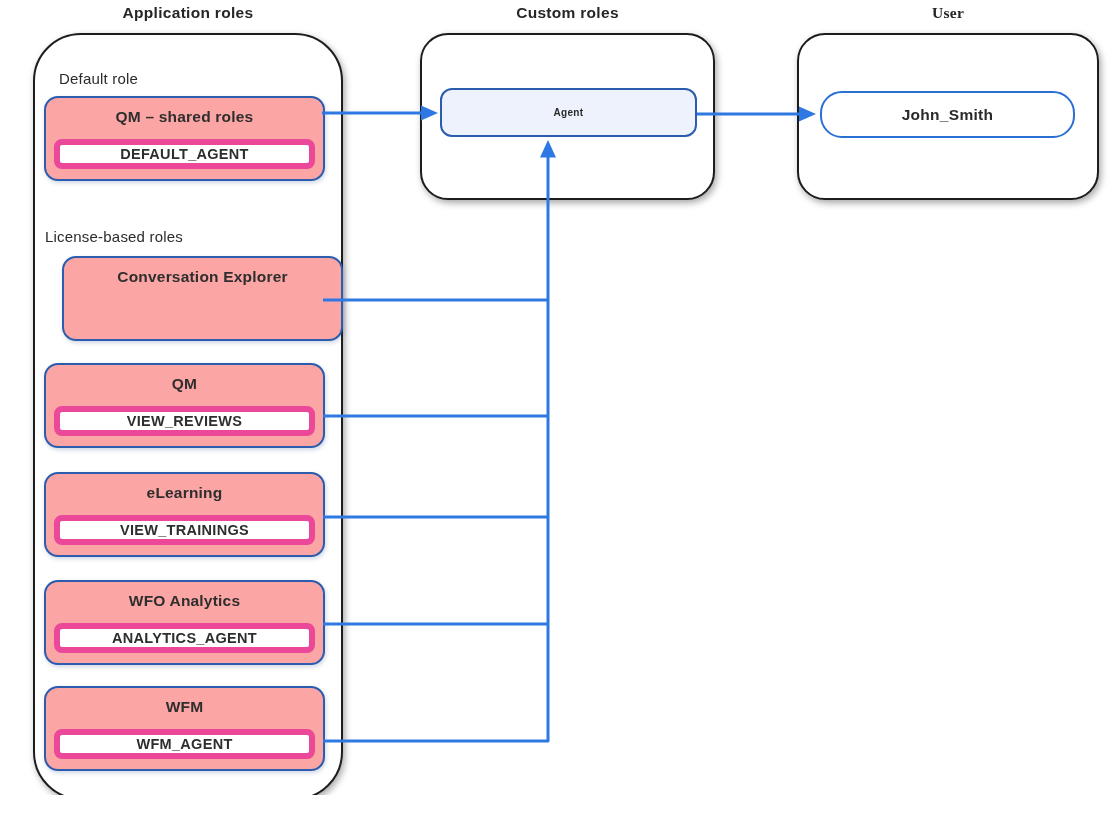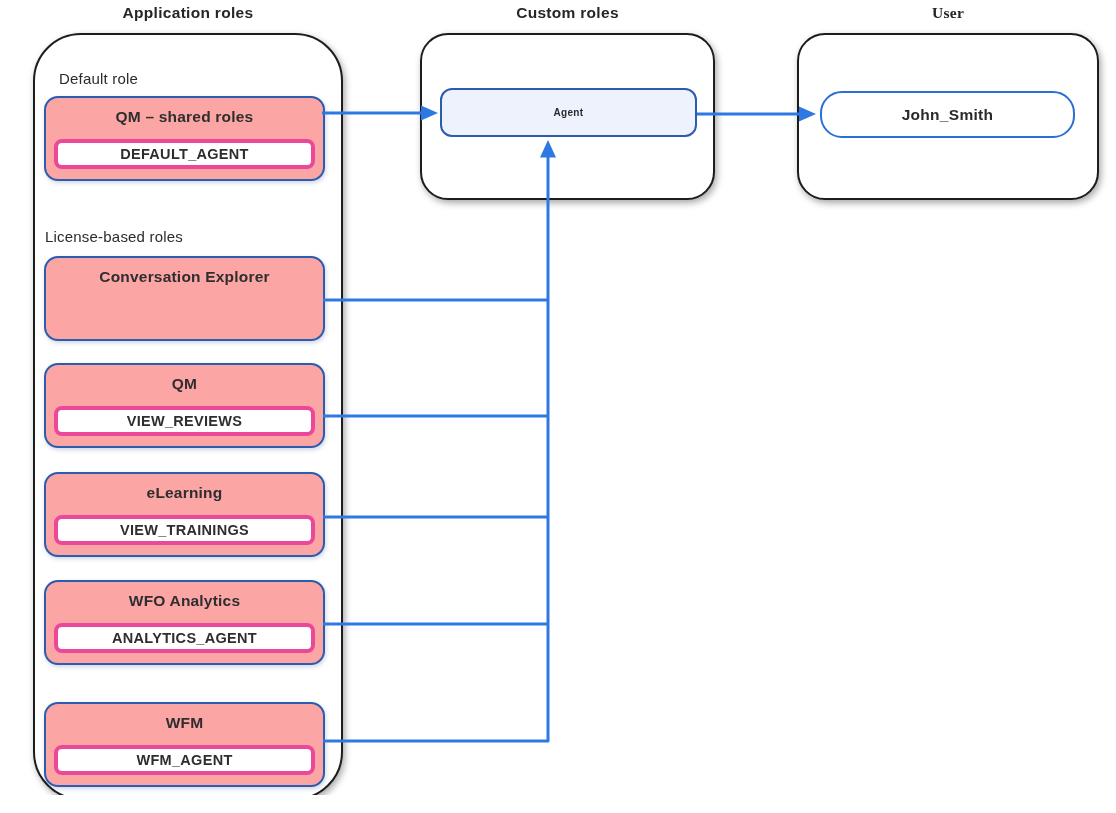--- a/index.html
+++ b/index.html
@@ -55,25 +55,25 @@
     box-sizing: border-box;
     left: 44px;
     width: 281px;
     height: 85px;
     background: #fca5a5;
     border: 2.5px solid #2b5cad;
     border-radius: 14px;
     box-shadow: 1px 2px 4px rgba(40, 70, 130, 0.22);
   }
   .rb-0 { top: 96px;  }
-  .rb-1 { top: 256px; }
+  .rb-1 { top: 256px; margin-left: 18px; }
   .rb-2 { top: 363px; padding-left: 32px; }
   .rb-3 { top: 472px; }
   .rb-4 { top: 580px; }
-  .rb-5 { top: 702px; }
+  .rb-5 { top: 686px; }
 
   .role-title {
     position: absolute;
     top: 10px;
     left: 0;
     right: 0;
     text-align: center;
     font-weight: bold;
     font-size: 15.5px;
     letter-spacing: 0.2px;
@@ -81,21 +81,21 @@
     white-space: nowrap;
   }
   .perm-box {
     position: absolute;
     box-sizing: border-box;
     left: 8px;
     right: 8px;
     top: 41px;
     height: 30px;
     background: #ffffff;
-    border: 4px solid #ec4899;
+    border: 6px solid #ec4899;
     border-radius: 8px;
     display: flex;
     align-items: center;
     justify-content: center;
     font-weight: bold;
     font-size: 14.5px;
     letter-spacing: 0.3px;
     color: #2e2e2e;
     white-space: nowrap;
     overflow: hidden;

